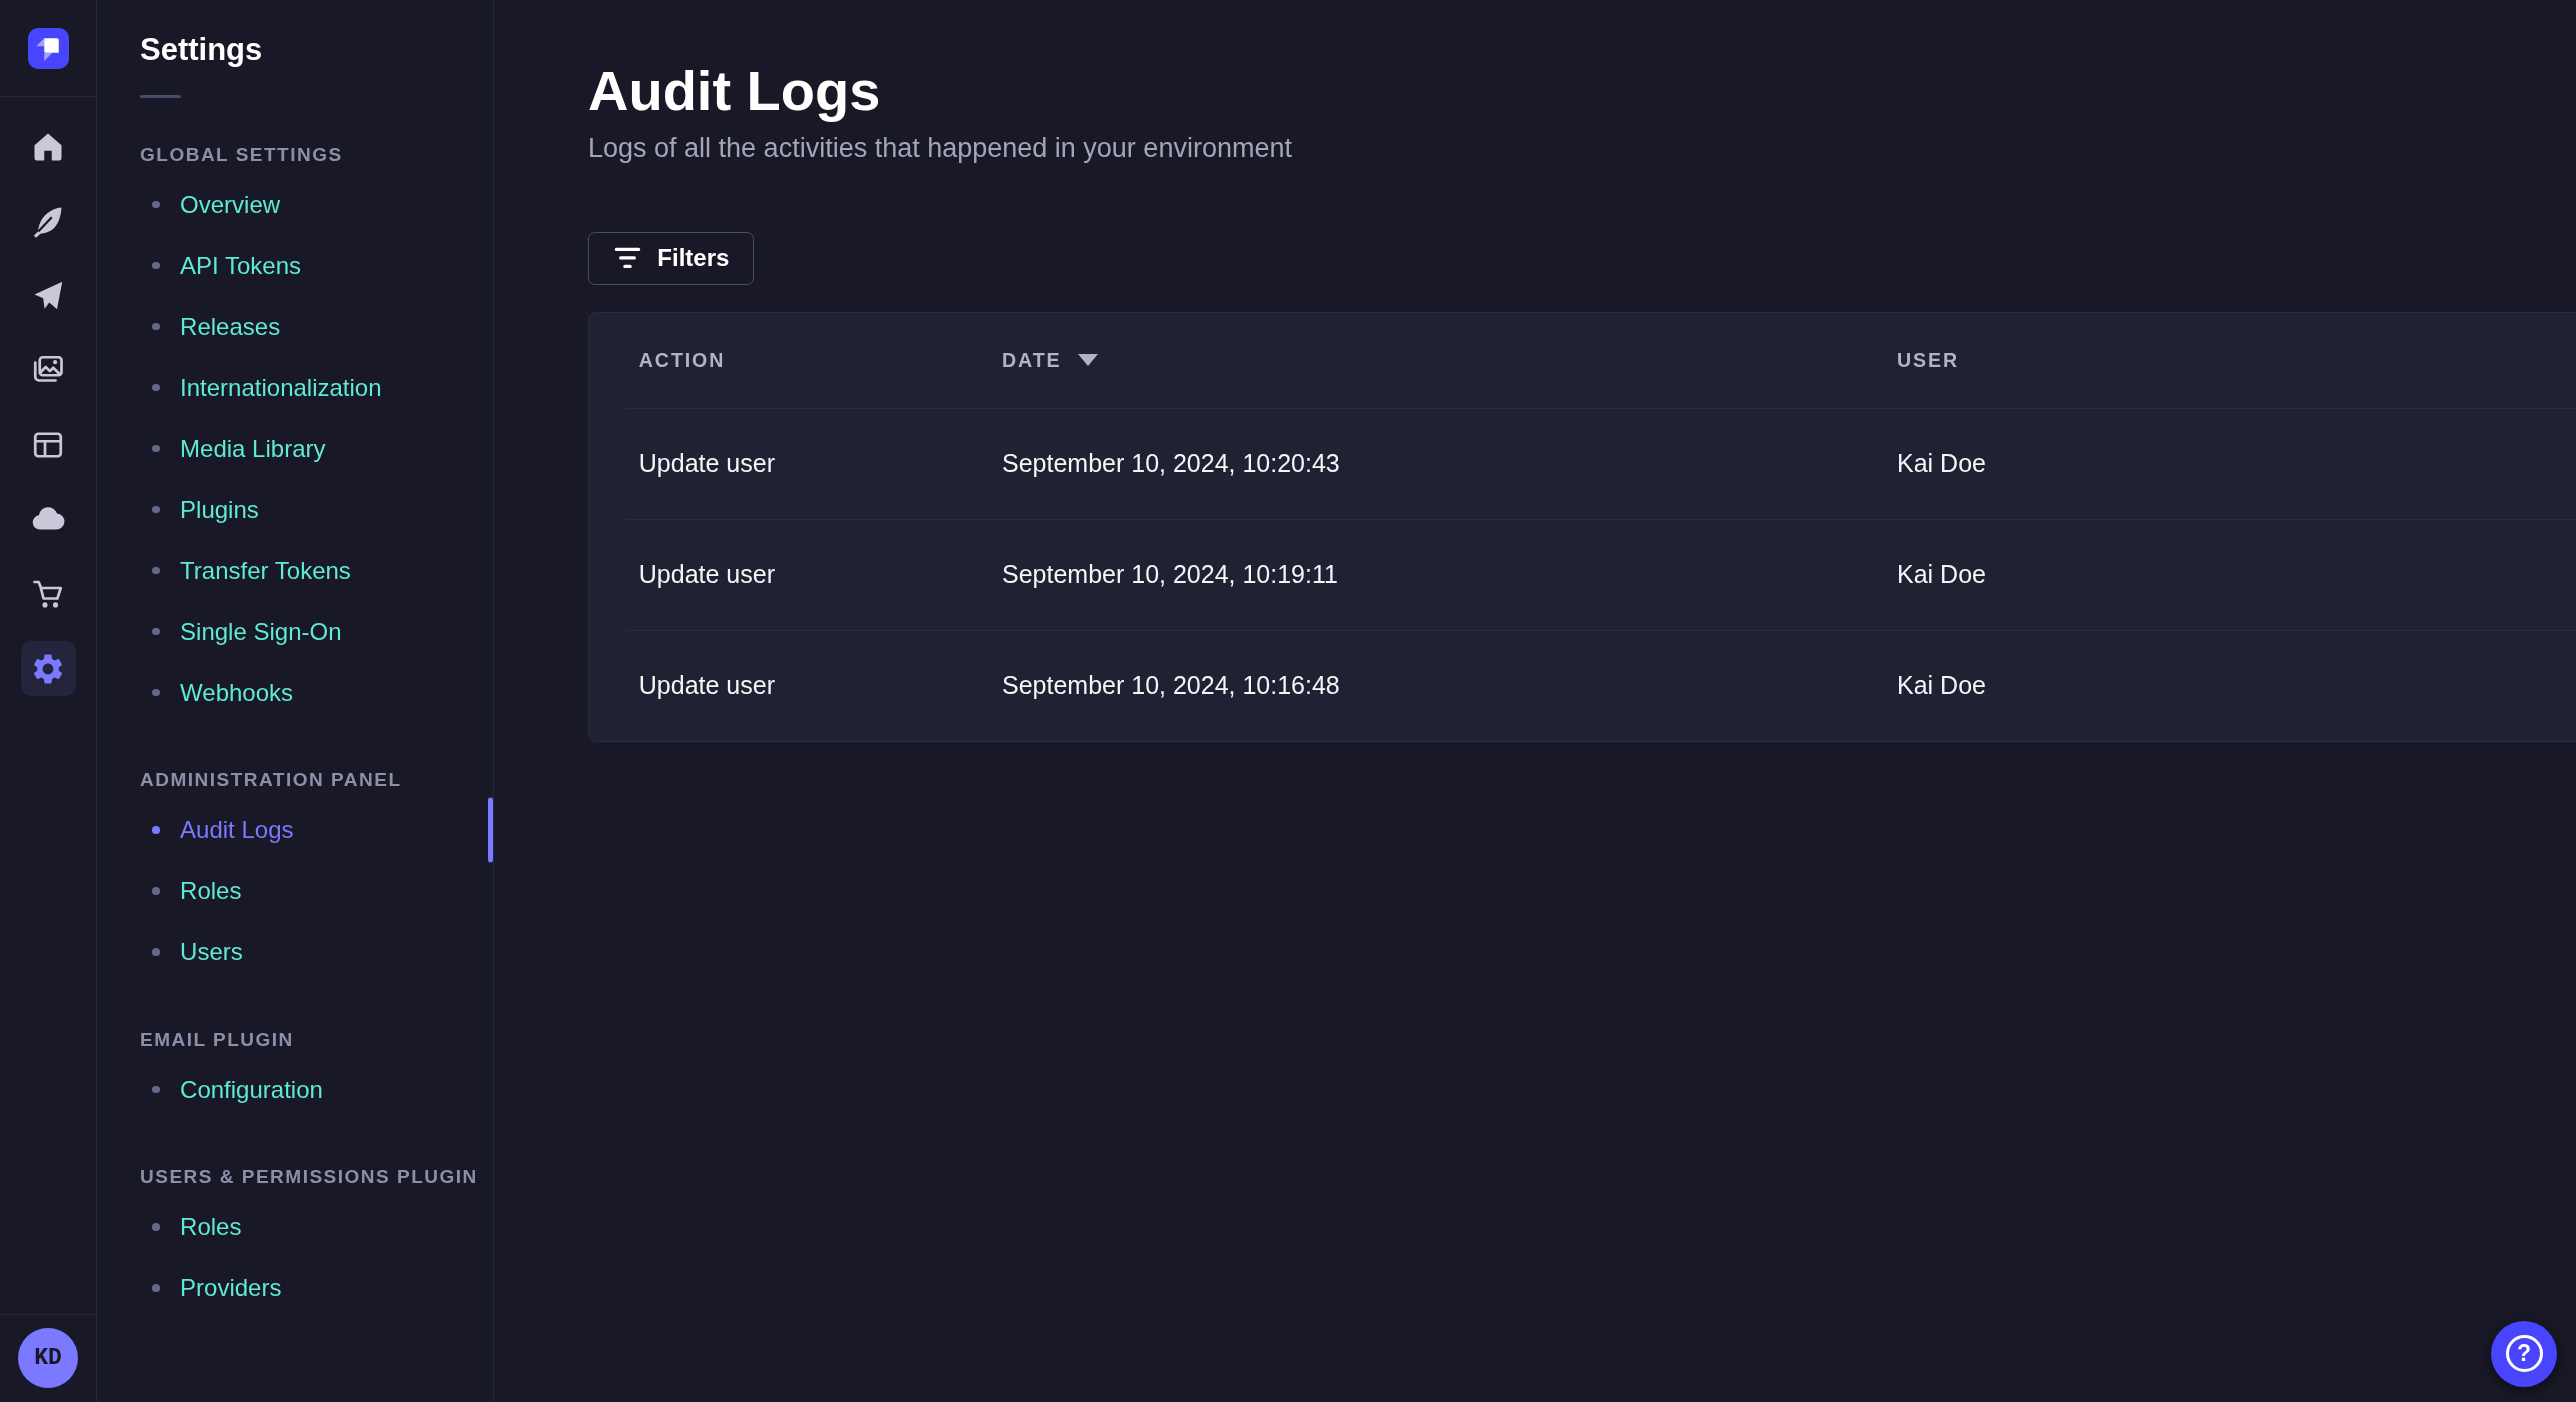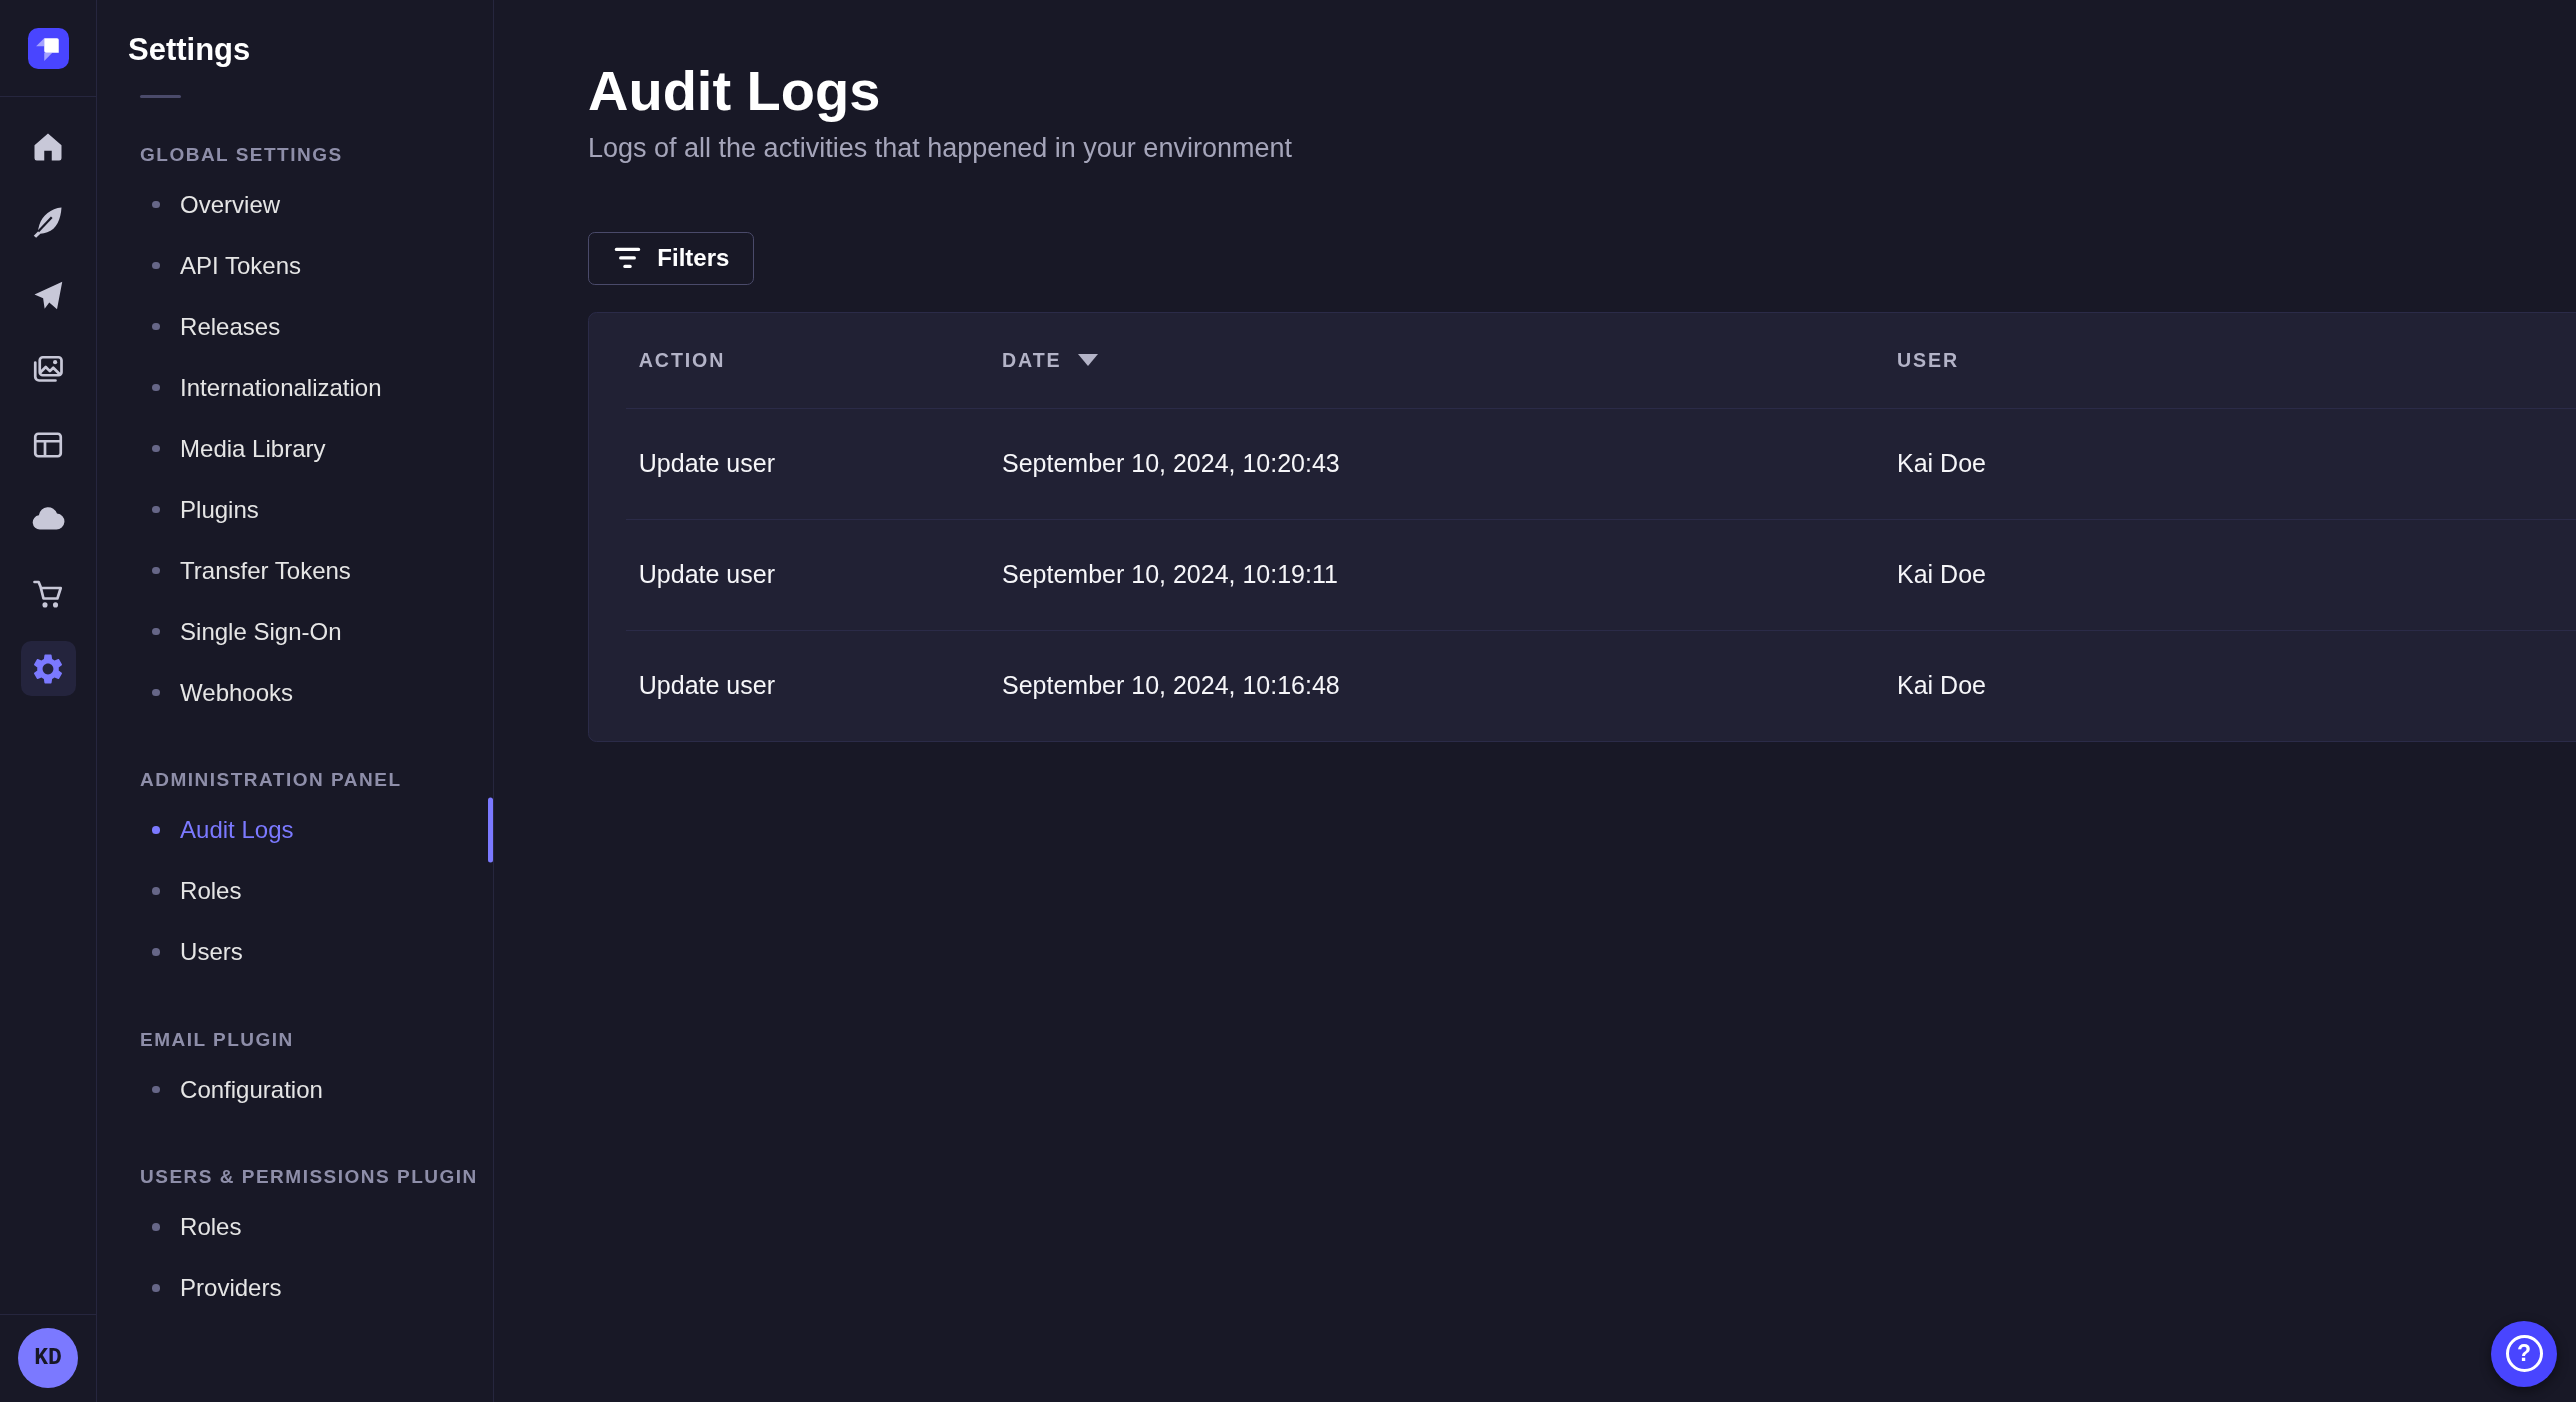--- a/index.html
+++ b/index.html
@@ -52,34 +52,34 @@
     display:flex; align-items:center; justify-content:center;
   }
 
   
   .subnav {
     width:397px; flex:0 0 397px; height:100%;
     border-right:1.7px solid #26263e;
     padding-top:32px; overflow:hidden;
     background:#181826;
   }
-  .subnav-title { margin-left:31px; font-size:31px; font-weight:600; color:#ffffff; }
+  .subnav-title { margin-left:43px; font-size:31px; font-weight:600; color:#ffffff; }
   .subnav-divider { margin:27px 0 0 43px; width:41px; height:2.6px; background:#4a4a6a; border-radius:1.7px; }
   .snav-section { margin-top:46px; }
   .section-label {
     margin-left:43px; font-size:19px; font-weight:700;
     letter-spacing:1.5px; color:#8e8ea9; text-transform:uppercase;
   }
   .snav-list { list-style:none; margin-top:8.5px; padding-left:43px; }
   .snav-item {
     height:61px; display:flex; align-items:center; gap:20.4px;
     position:relative; cursor:pointer;
   }
   .bullet { width:7.7px; height:7.7px; border-radius:50%; background:#666687; margin-left:12px; flex:0 0 7.7px; }
-  .snav-label { font-size:24px; color:#e5e5e5; }
+  .snav-label { font-size:24px; color:#5eead4; }
   .snav-item.active .bullet { background:#7b79ff; }
   .snav-item.active .snav-label { color:#7b79ff; }
   .snav-item.active::after {
     content:""; position:absolute; right:0; top:50%; transform:translateY(-50%);
     width:5.1px; height:65px; border-radius:3.4px; background:#7b79ff;
   }
 
   
   .main { flex:1 1 auto; position:relative; padding:56px 0 0 94px; }
   .page-title { font-size:56px; font-weight:700; color:#ffffff; line-height:1.25; }

